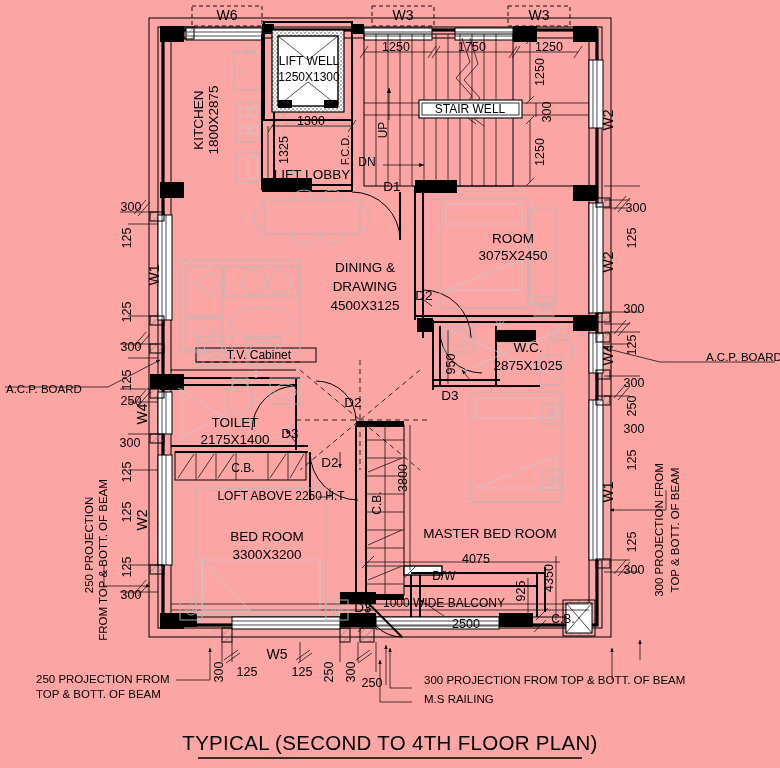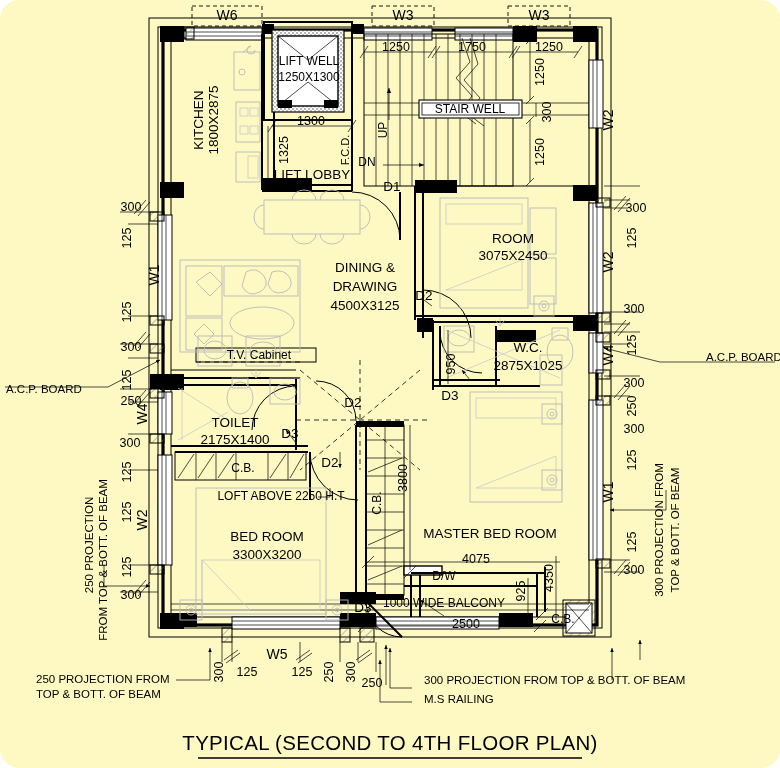--- a/index.html
+++ b/index.html
@@ -9,23 +9,22 @@
     background: #ffffff;
   }
   body {
     font-family: "Liberation Sans", sans-serif;
     color: #000000;
   }
   #sheet {
     position: relative;
     width: 780px;
     height: 768px;
-    background: #fef9c3;
+    background: #fca5a5;
     overflow: hidden;
-    border-radius: 19px;
   }
   svg.plan {
     position: absolute;
     left: 0;
     top: 0;
     width: 780px;
     height: 768px;
   }
   
   .wall-heavy { stroke: #000; stroke-width: 3.2; fill: none; }

